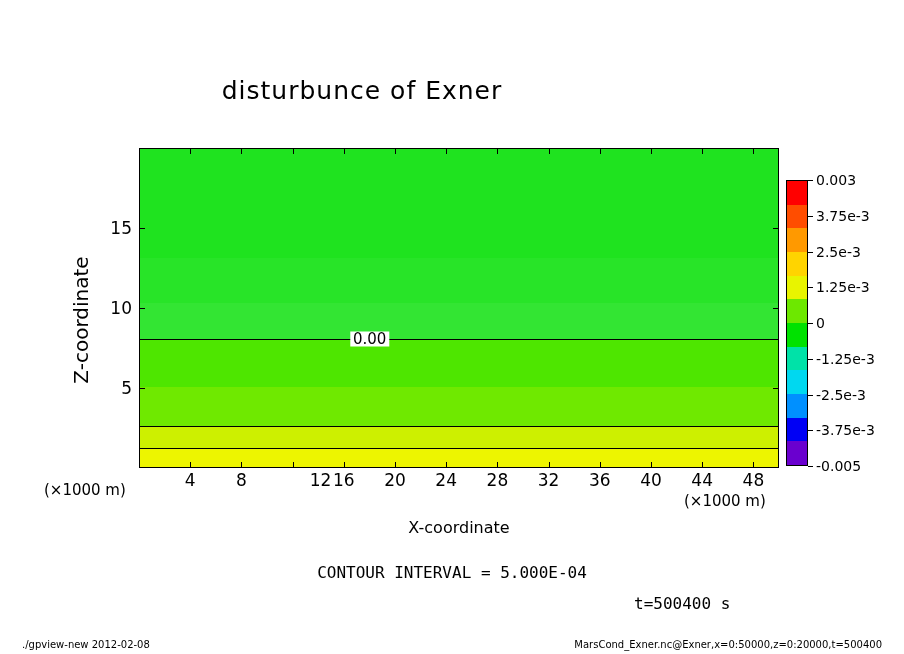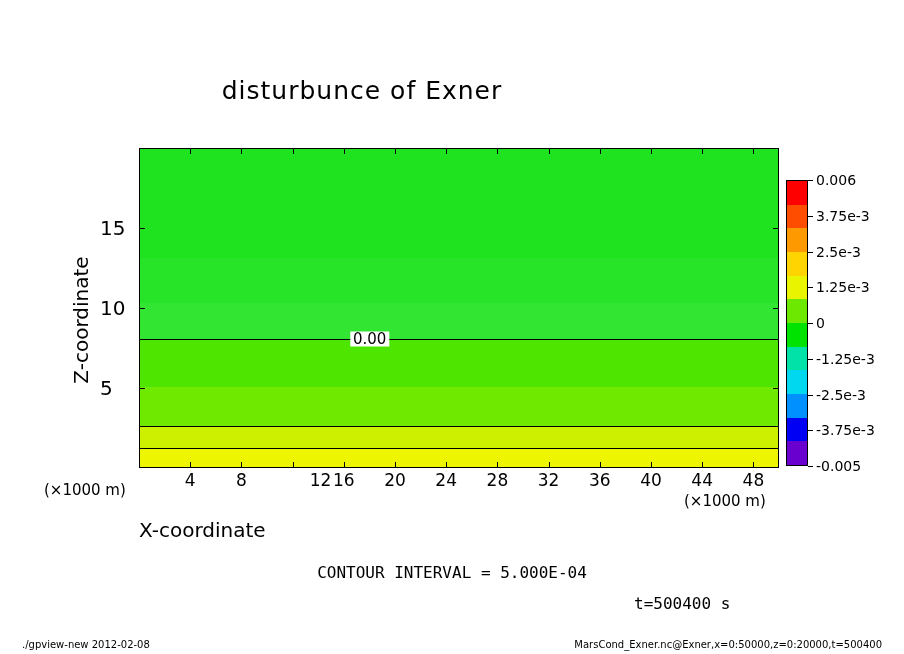--- a/index.html
+++ b/index.html
@@ -86,39 +86,39 @@
     position: absolute;
     top: 470px;
     font-size: 17px;
     transform: translateX(-50%);
     font-family: "DejaVu Sans", sans-serif;
   }
   .yticklabel {
     position: absolute;
     left: 100px;
     width: 32px;
-    text-align: left;
-    font-size: 20px;
+    text-align: right;
+    font-size: 17px;
     transform: translateY(-50%);
     font-family: "DejaVu Sans", sans-serif;
   }
 
   #ylabel {
     left: -19px; top: 308px;
     width: 200px;
     text-align: center;
     font-size: 20px;
     transform: rotate(-90deg);
     font-family: "DejaVu Sans", sans-serif;
   }
   #xlabel {
     left: 139px; top: 518px;
     width: 640px;
-    text-align: left;
-    font-size: 20px;
+    text-align: center;
+    font-size: 16px;
     font-family: "DejaVu Sans", sans-serif;
   }
   #unit-left {
     left: 44px; top: 481px;
     font-size: 15px;
     font-family: "DejaVu Sans", sans-serif;
   }
   #unit-right {
     left: 684px; top: 492px;
     font-size: 15px;
@@ -260,21 +260,21 @@
     <div class="tick-y" style="top: 388px;"></div>
     <div class="tick-y-right" style="top: 388px;"></div>
     <div class="yticklabel" style="top: 388px;">5</div>
     <div class="tick-y" style="top: 308px;"></div>
     <div class="tick-y-right" style="top: 308px;"></div>
     <div class="yticklabel" style="top: 308px;">10</div>
     <div class="tick-y" style="top: 228px;"></div>
     <div class="tick-y-right" style="top: 228px;"></div>
     <div class="yticklabel" style="top: 228px;">15</div>
     <div class="cb-tick" style="top: 180px;"></div>
-    <div class="cb-label" style="top: 180px;">0.006</div>
+    <div class="cb-label" style="top: 180px;">0.003</div>
     <div class="cb-tick" style="top: 215.75px;"></div>
     <div class="cb-label" style="top: 215.75px;">3.75e-3</div>
     <div class="cb-tick" style="top: 251.5px;"></div>
     <div class="cb-label" style="top: 251.5px;">2.5e-3</div>
     <div class="cb-tick" style="top: 287.25px;"></div>
     <div class="cb-label" style="top: 287.25px;">1.25e-3</div>
     <div class="cb-tick" style="top: 323px;"></div>
     <div class="cb-label" style="top: 323px;">0</div>
     <div class="cb-tick" style="top: 358.75px;"></div>
     <div class="cb-label" style="top: 358.75px;">-1.25e-3</div>

